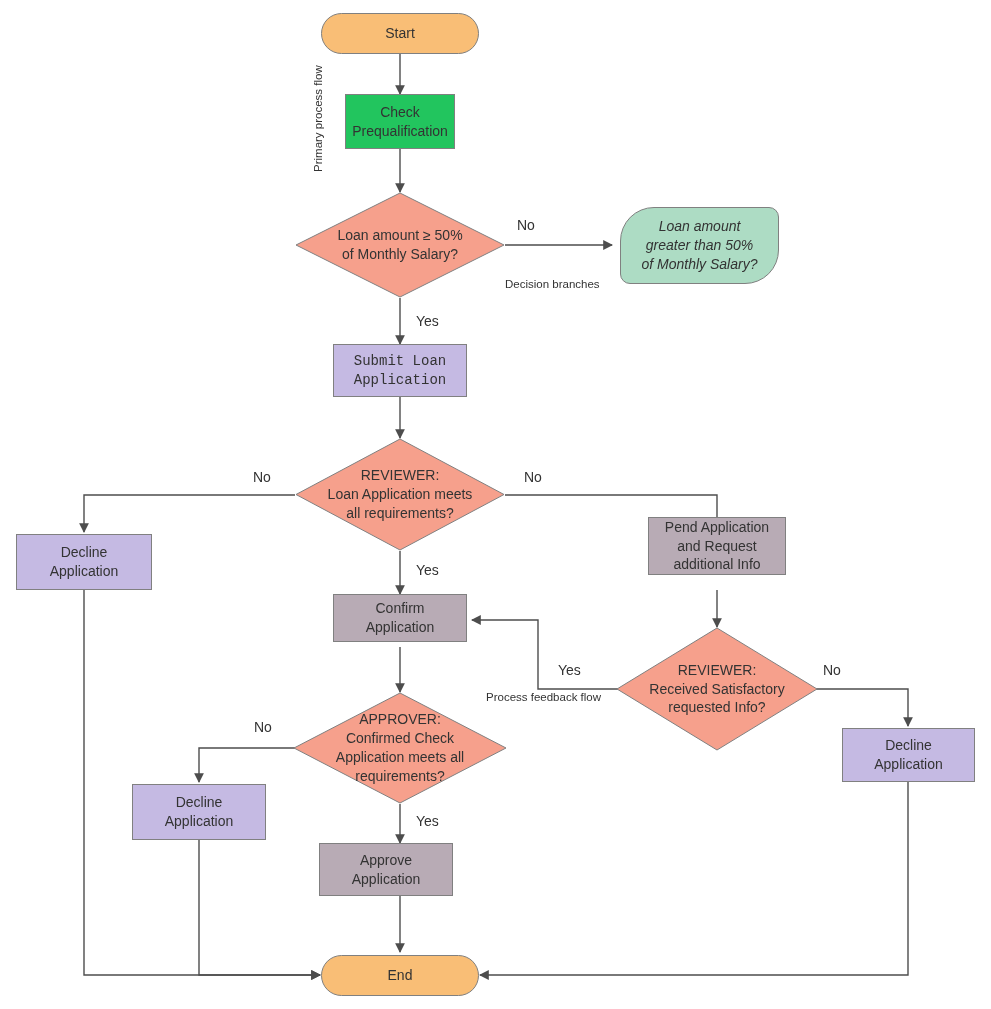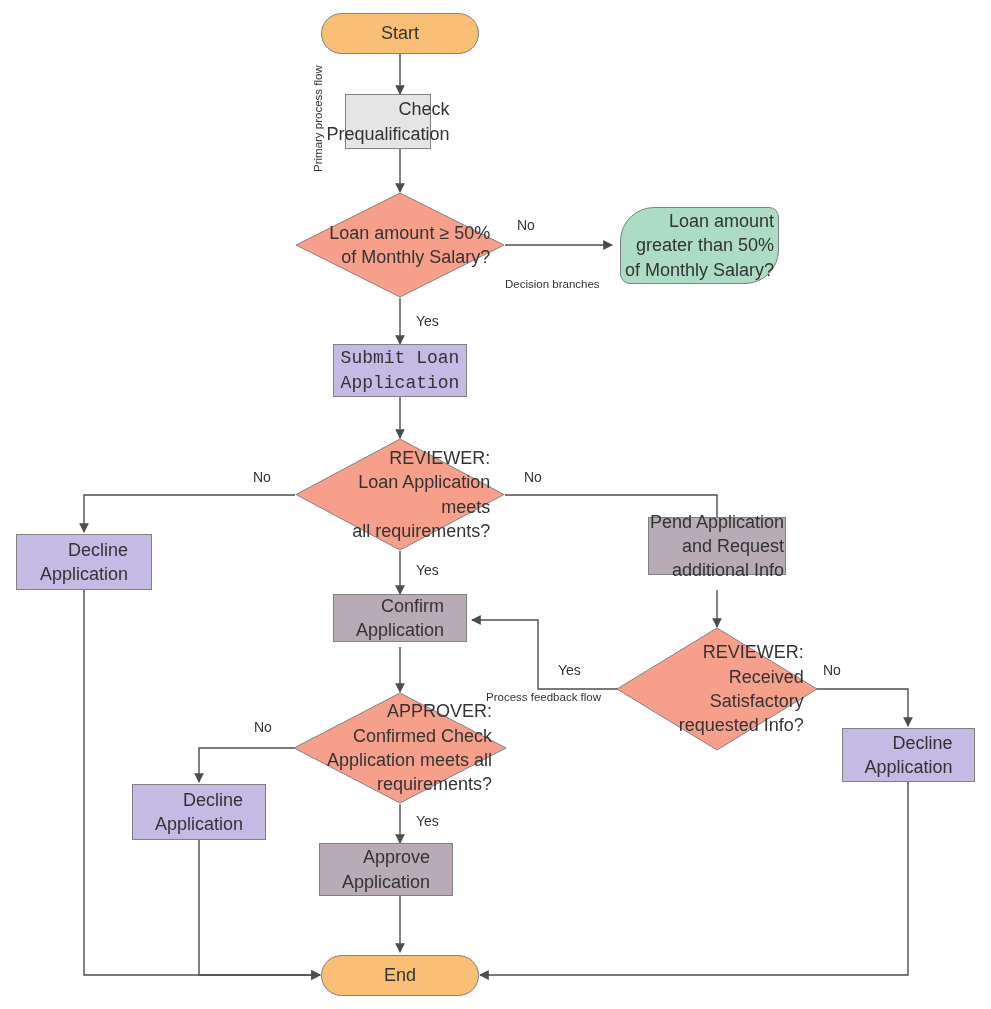--- a/index.html
+++ b/index.html
@@ -25,23 +25,23 @@
     width: 991px;
     height: 1009px;
     pointer-events: none;
   }
   .node {
     position: absolute;
     box-sizing: border-box;
     display: flex;
     align-items: center;
     justify-content: center;
-    text-align: right;
+    text-align: center;
     color: #333333;
-    font-size: 18px;
+    font-size: 14px;
     line-height: 1.35;
     white-space: pre-line;
   }
   .node.rect {
     border: 1px solid #808080;
   }
   .node.stadium {
     border: 1px solid #808080;
     border-radius: 22px;
   }
@@ -128,34 +128,34 @@
       <path d="M 199 840 L 199 975 L 320 975"></path>
 
       <path d="M 908 782 L 908 975 L 480 975"></path>
     </g>
   </svg>
 
   <div class="node stadium" style="left:321px; top:13px; width:158px; height:41px; background:#F9BE76;">
     <span>Start</span>
   </div>
 
-  <div class="node rect" style="left:345px; top:94px; width:86px; height:55px; background:#e5e5e5;">
+  <div class="node rect" style="left:345px; top:94px; width:110px; height:55px; background:#22c55e;">
     <span>Check
 Prequalification</span>
   </div>
 
   <div class="node diamond" style="left:295px; top:192px; width:210px; height:106px;">
     <svg class="dmd-shape" viewBox="0 0 210 106" preserveAspectRatio="none">
       <polygon points="105,1 209,53 105,105 1,53" fill="#F6A08C" stroke="#808080" stroke-width="1"></polygon>
     </svg>
     <span class="dmd-label">Loan amount ≥ 50%
 of Monthly Salary?</span>
   </div>
 
-  <div class="node hexround" style="left:620px; top:207px; width:159px; height:77px; background:#ADDCC4;">
+  <div class="node hexround" style="left:620px; top:207px; width:159px; height:77px; background:#ADDCC4;font-style:italic;">
     <span>Loan amount
 greater than 50%
 of Monthly Salary?</span>
   </div>
 
   <div class="node rect" style="left:333px; top:344px; width:134px; height:53px; background:#C5BAE3;font-family:Liberation Mono, monospace;">
     <span>Submit Loan
 Application</span>
   </div>
 

